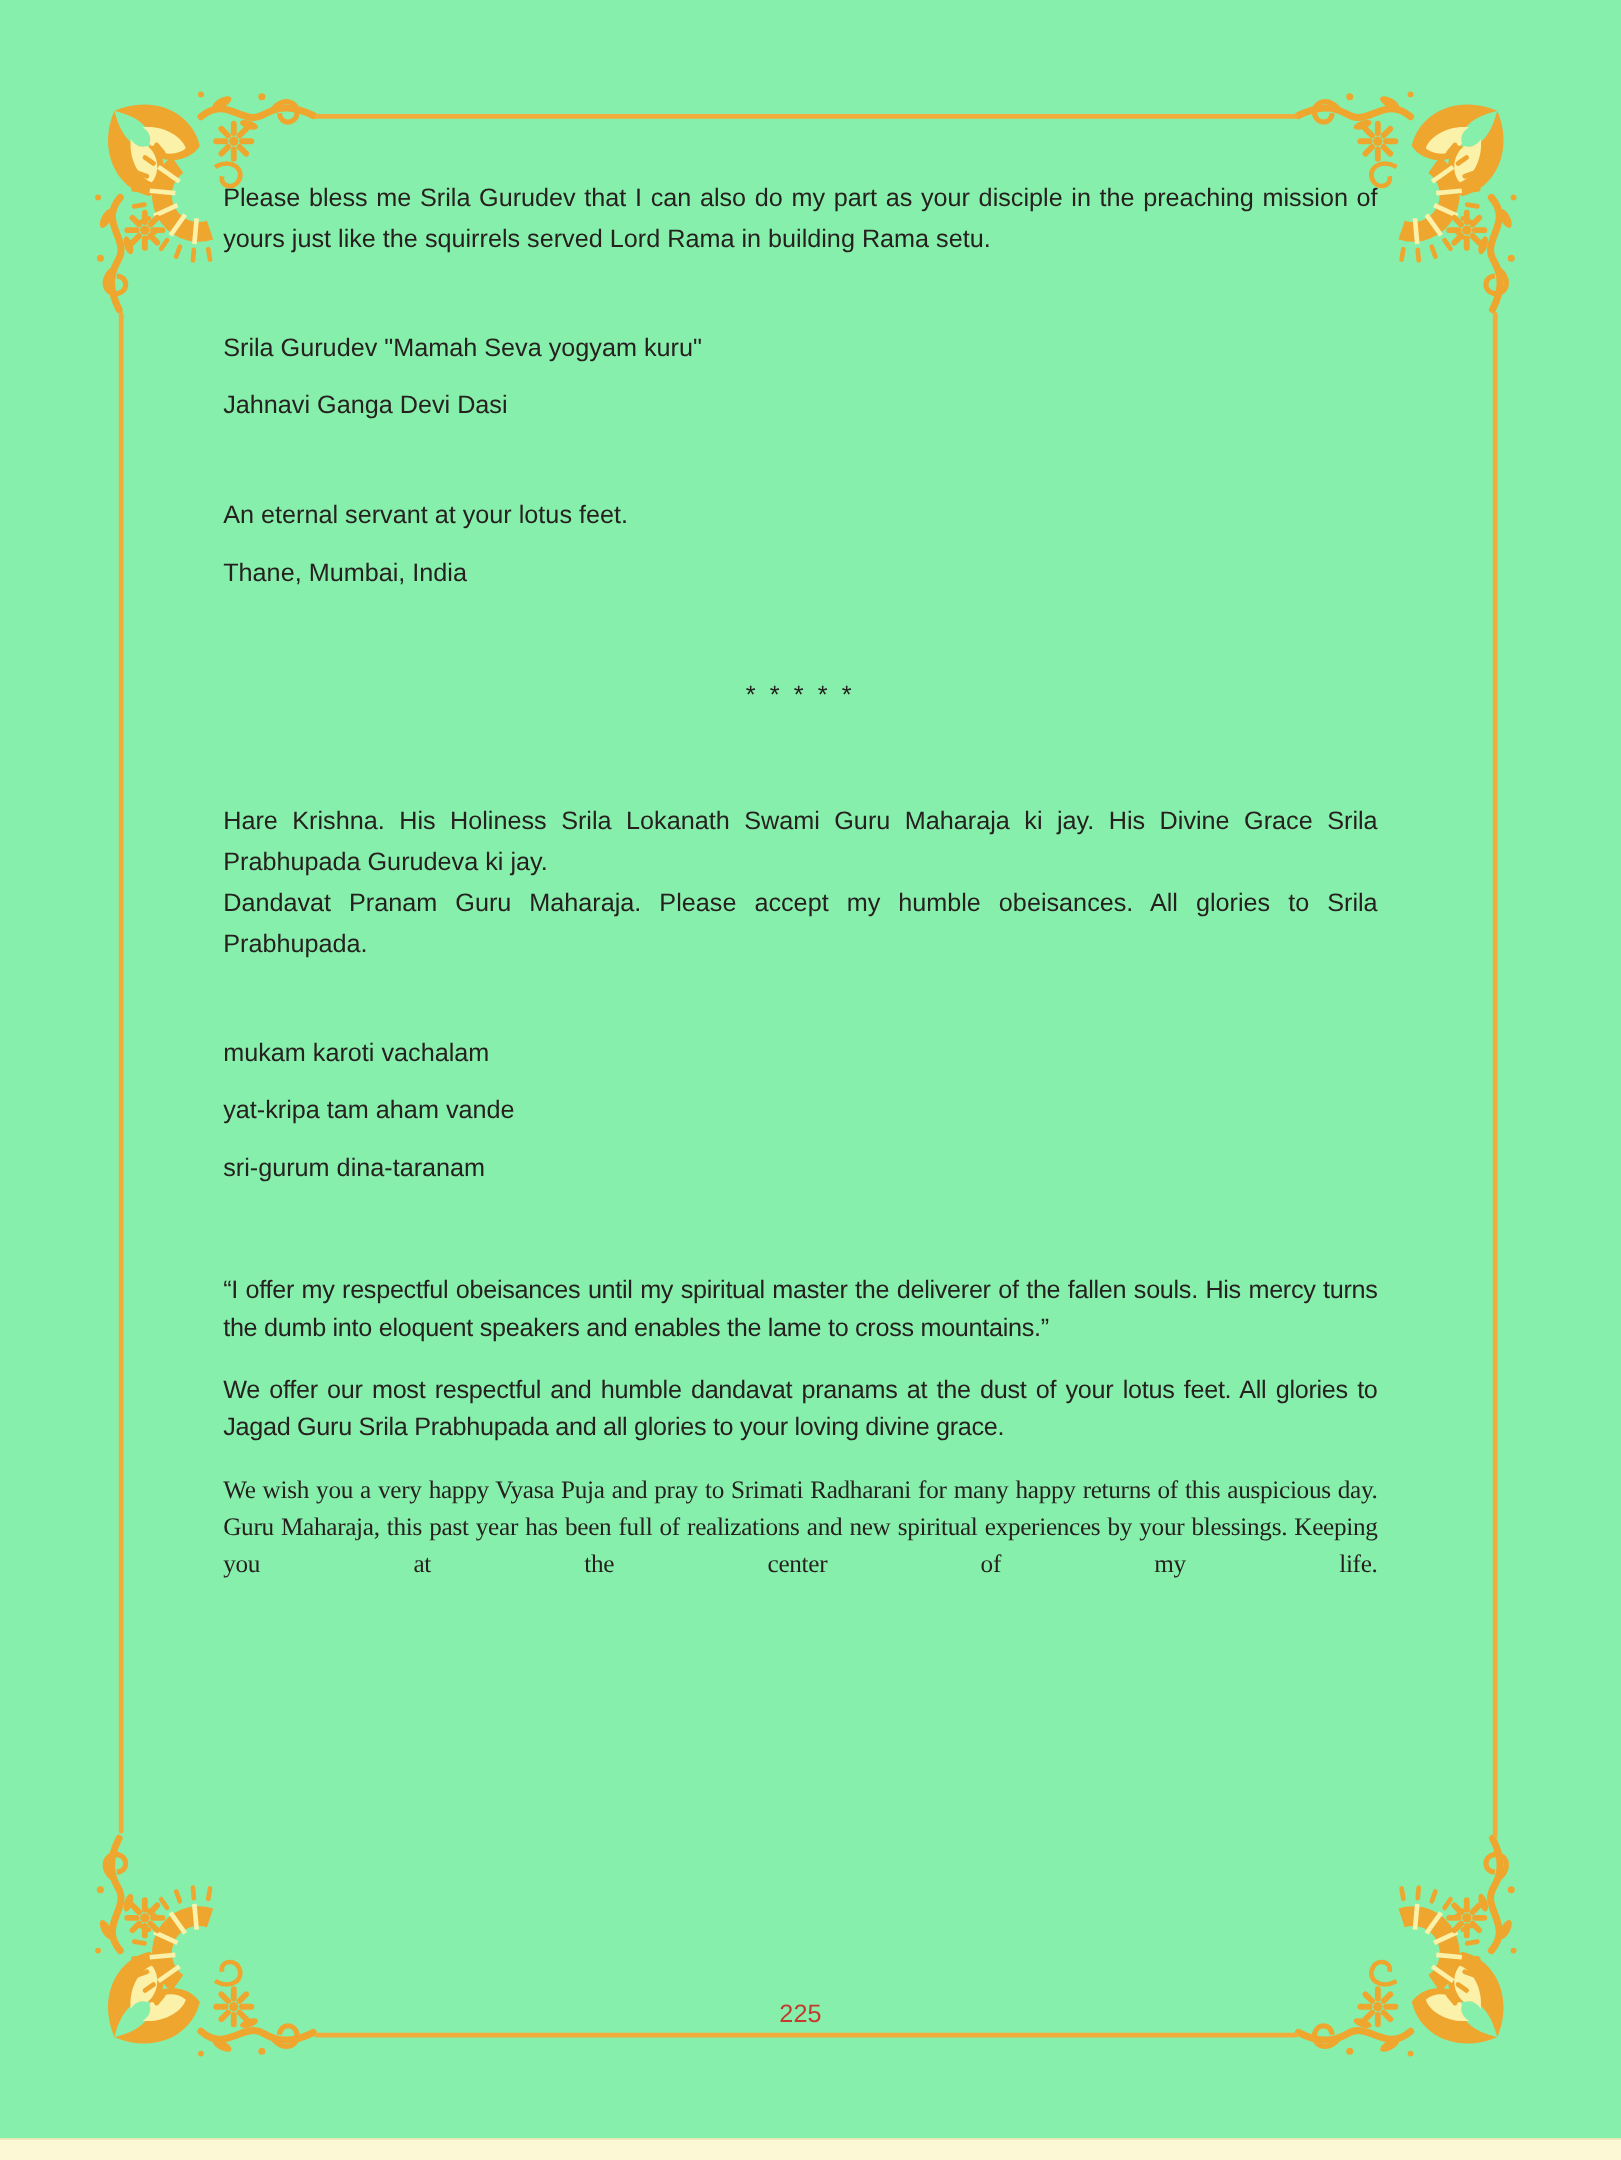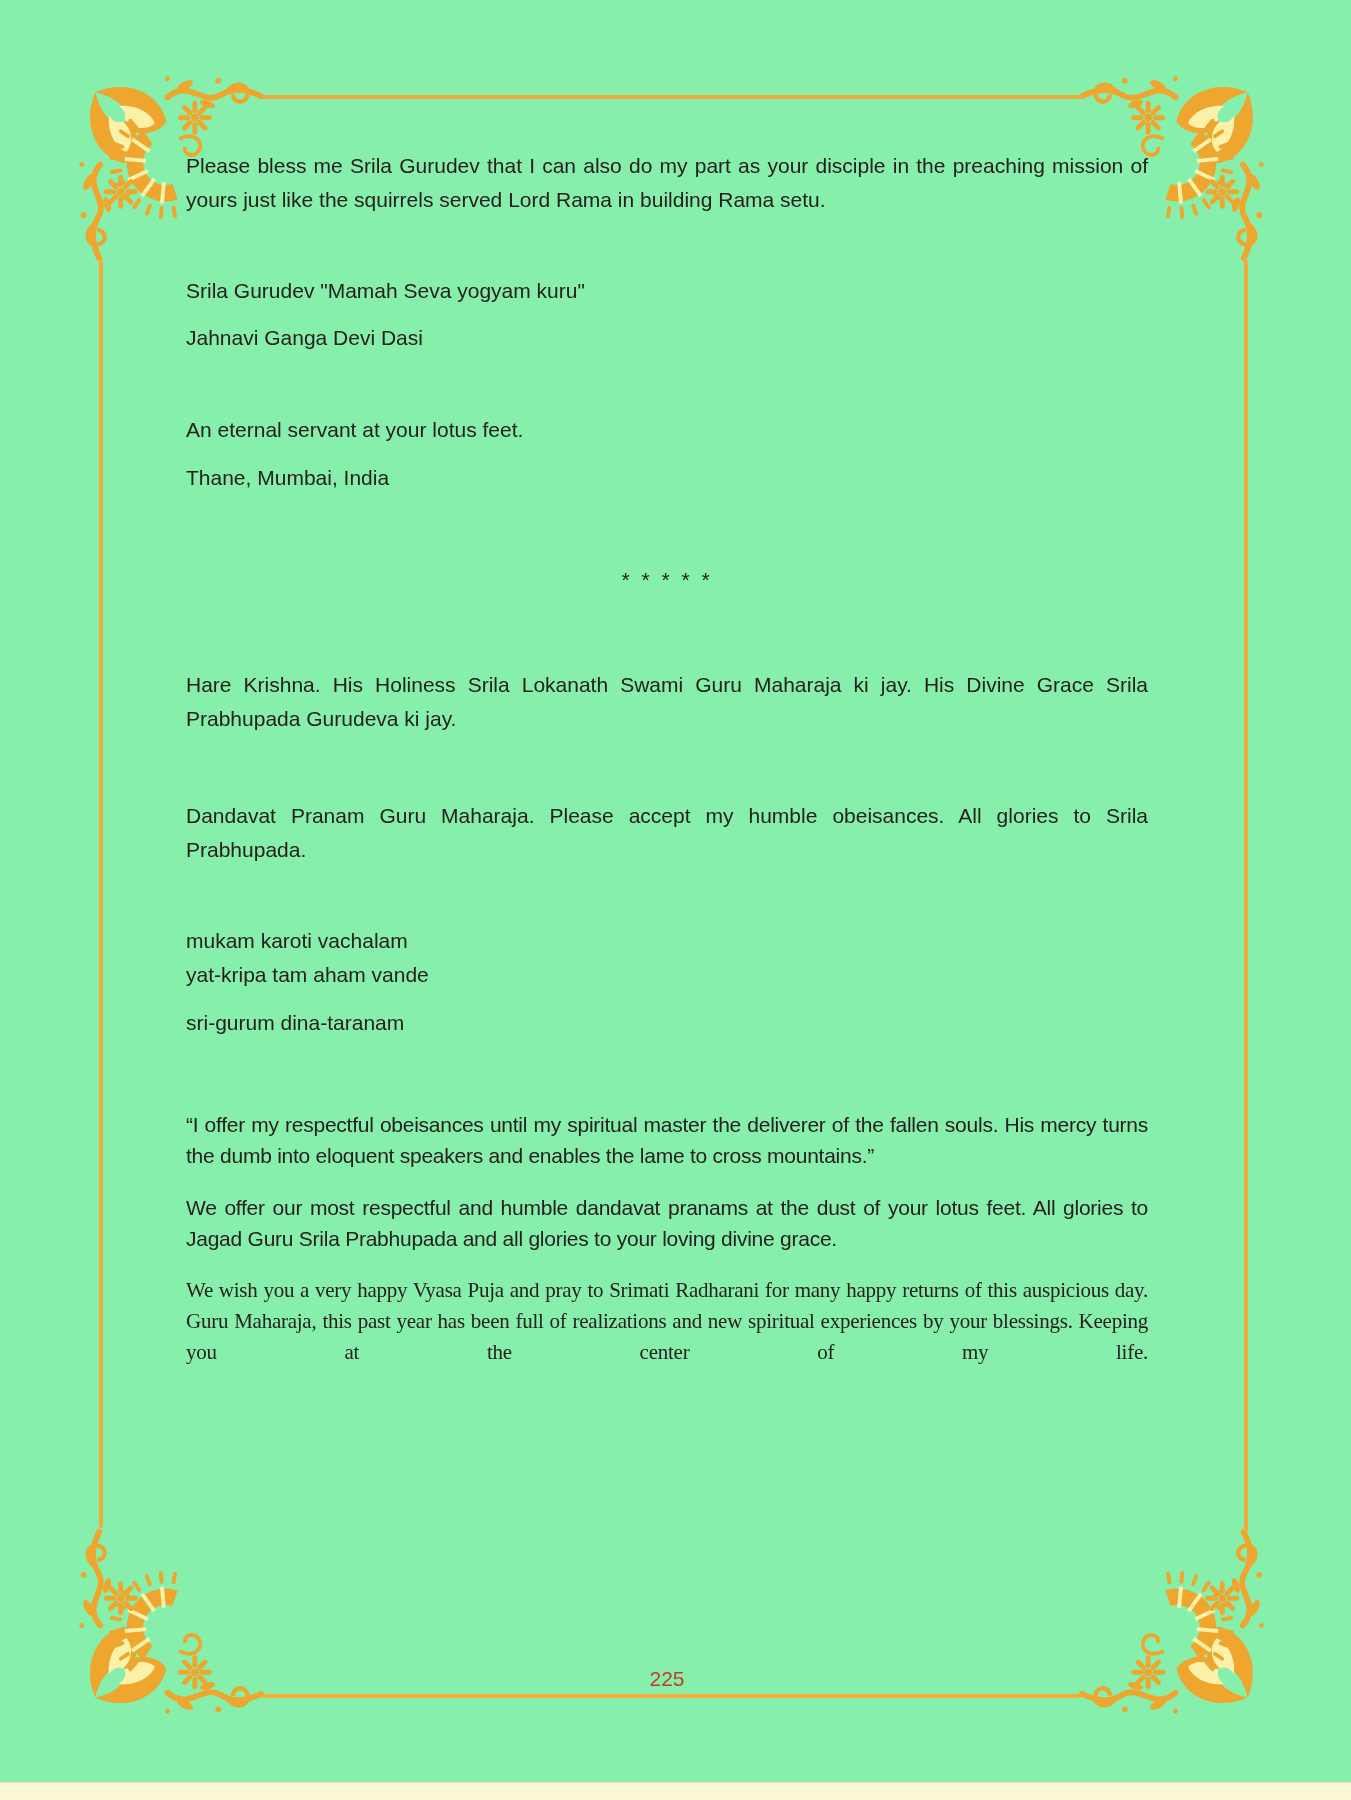--- a/index.html
+++ b/index.html
@@ -154,24 +154,24 @@
     <p class="blk single" style="margin-top:13px">Jahnavi Ganga Devi Dasi</p>
 
     <p class="blk single" style="margin-top:58px">An eternal servant at your lotus feet.</p>
 
     <p class="blk single" style="margin-top:14px">Thane, Mumbai, India</p>
 
     <p class="blk separator" style="margin-top:68px">* * * * *</p>
 
     <p class="blk para" style="margin-top:71px">Hare Krishna. His Holiness Srila Lokanath Swami Guru Maharaja ki jay. His Divine Grace Srila Prabhupada Gurudeva ki jay.</p>
 
-    <p class="blk para" style="margin-top:63px">Dandavat Pranam Guru Maharaja. Please accept my humble obeisances. All glories to Srila Prabhupada.</p>
+    <p class="blk para" style="">Dandavat Pranam Guru Maharaja. Please accept my humble obeisances. All glories to Srila Prabhupada.</p>
 
     <p class="blk verse" style="margin-top:57px">mukam karoti vachalam</p>
-    <p class="blk verse" style="">yat-kripa tam aham vande</p>
+    <p class="blk verse" style="margin-top:14px">yat-kripa tam aham vande</p>
     <p class="blk verse" style="margin-top:14px">sri-gurum dina-taranam</p>
 
     <p class="blk tight" style="margin-top:69px">“I offer my respectful obeisances until my spiritual master the deliverer of the fallen souls. His mercy turns the dumb into eloquent speakers and enables the lame to cross mountains.”</p>
 
     <p class="blk tight" style="margin-top:21px">We offer our most respectful and humble dandavat pranams at the dust of your lotus feet. All glories to Jagad Guru Srila Prabhupada and all glories to your loving divine grace.</p>
 
     <p class="blk tight justify-all" style="margin-top:21px">We wish you a very happy Vyasa Puja and pray to Srimati Radharani for many happy returns of this auspicious day. Guru Maharaja, this past year has been full of realizations and new spiritual experiences by your blessings. Keeping you at the center of my life.</p>
 
   </div>
 

